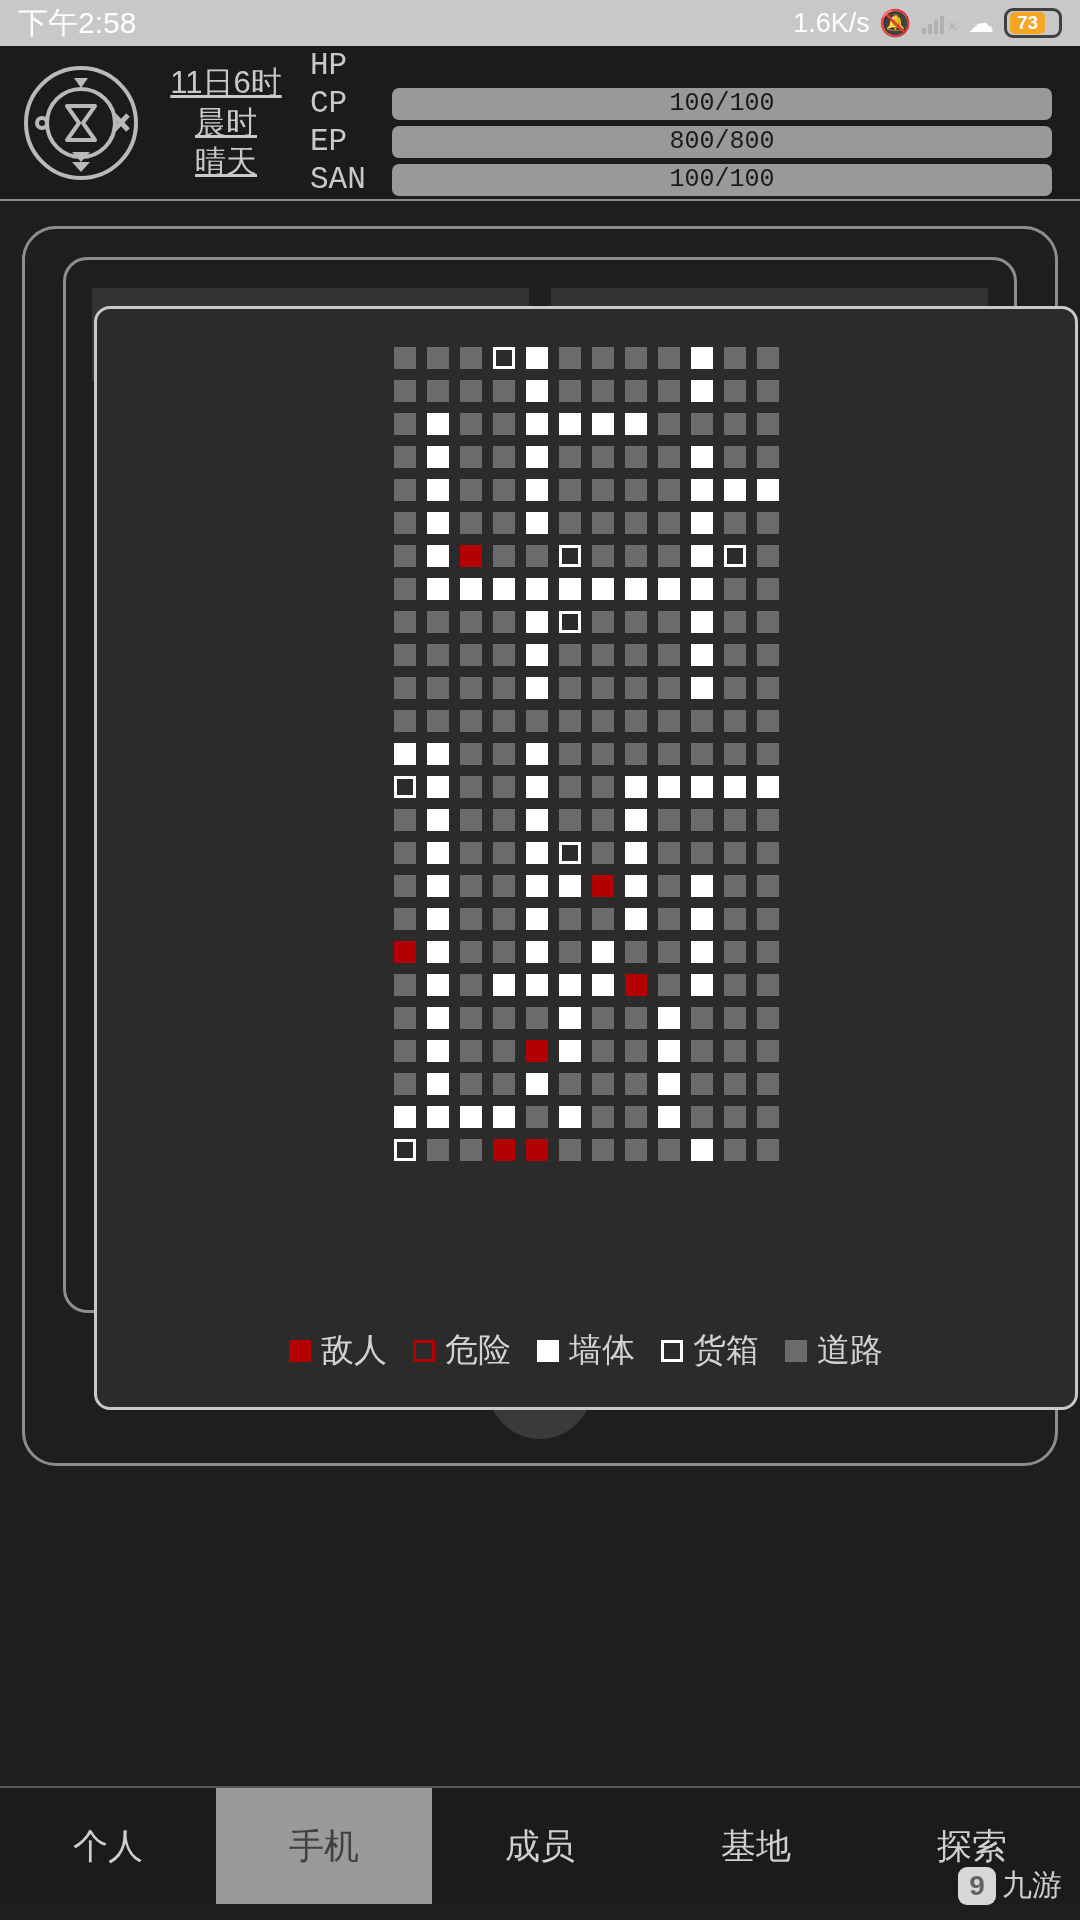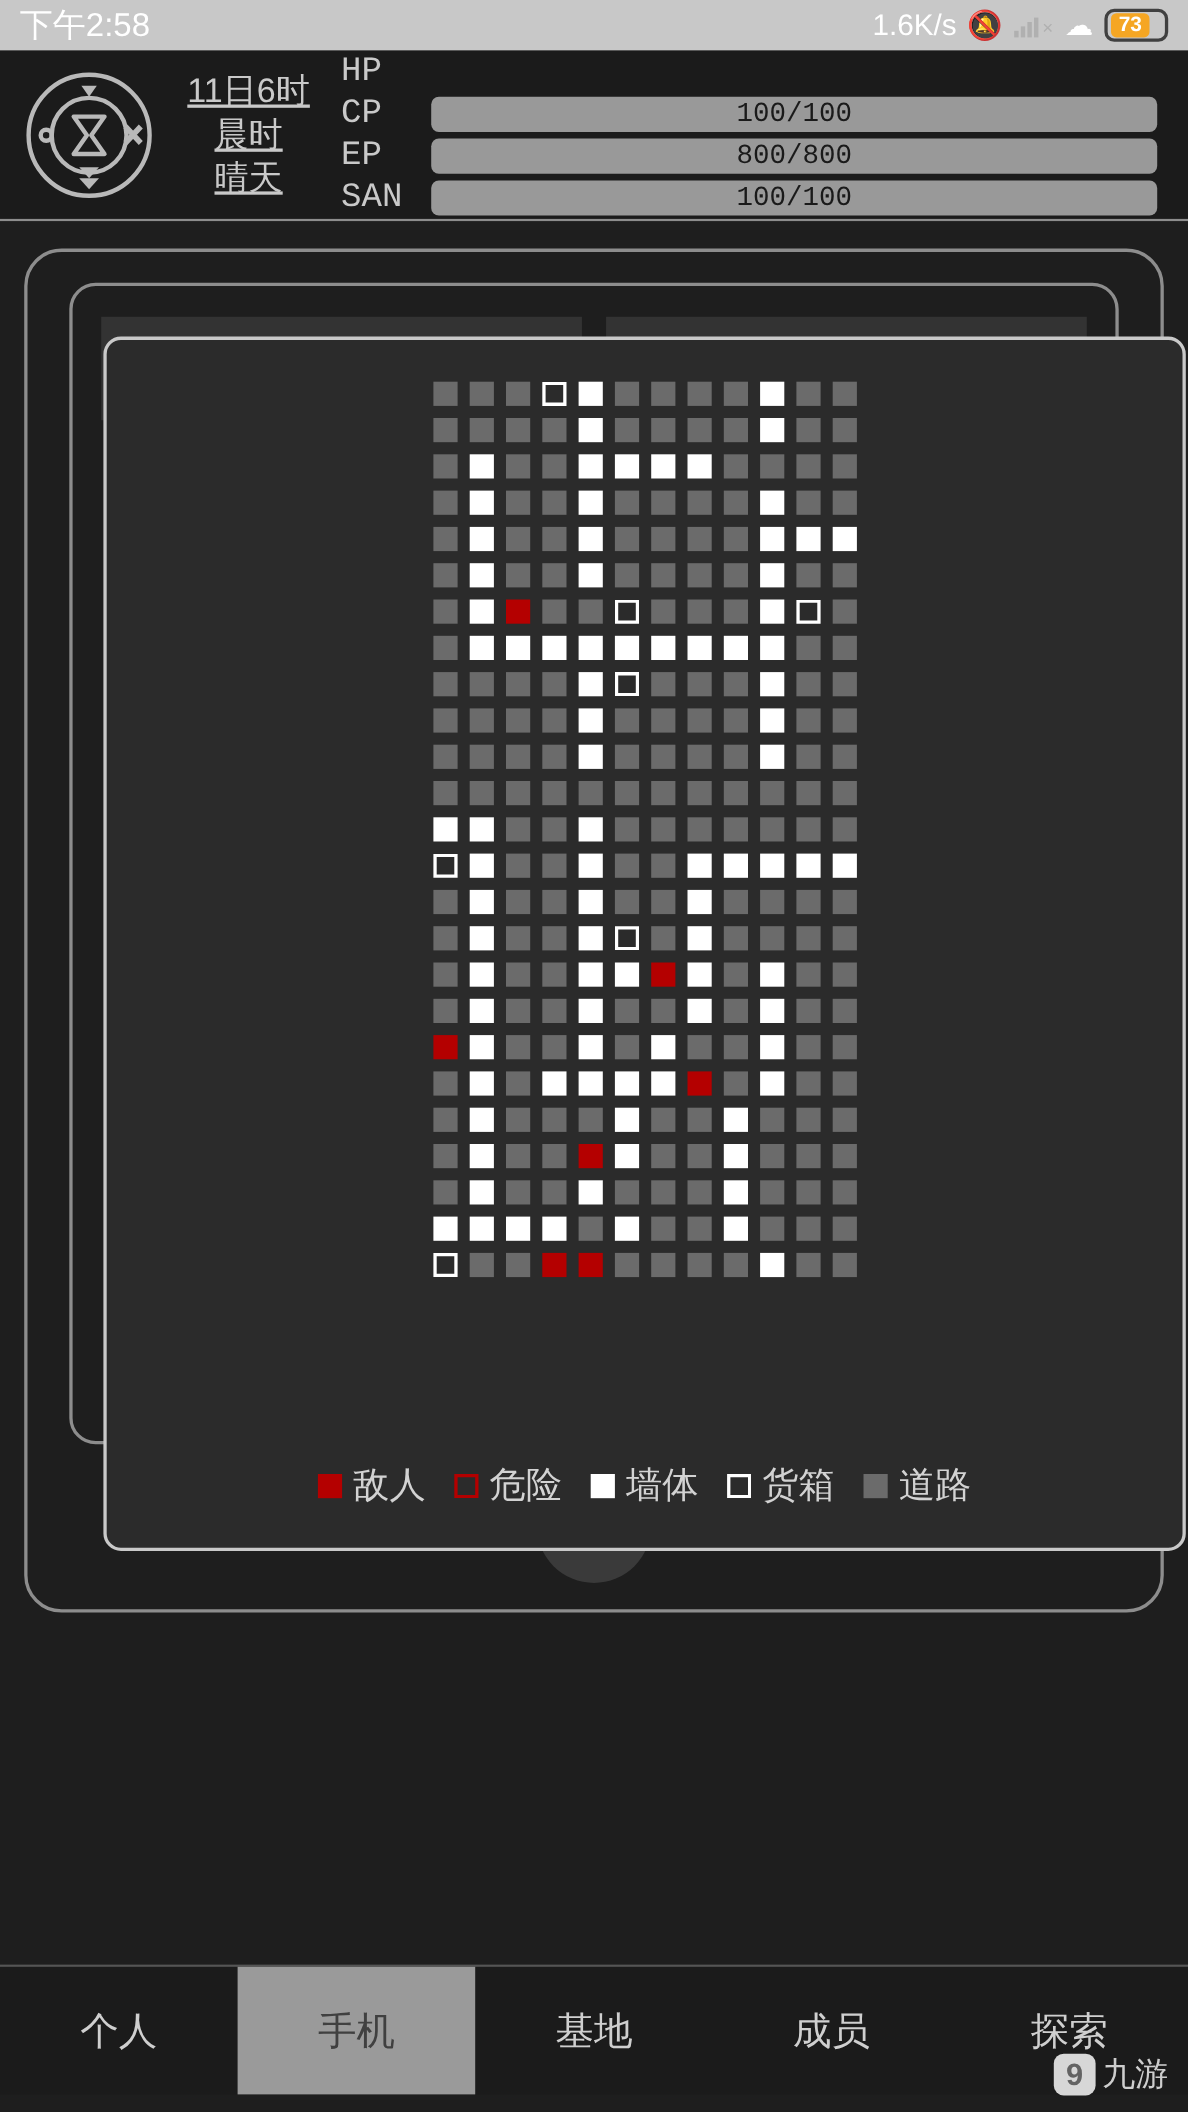--- a/index.html
+++ b/index.html
@@ -530,21 +530,21 @@
       <div class="leg">
         <span class="sw" style="background:#6b6b6b;"></span>
         <span class="lb">道路</span>
       </div>
     </div>
 </div>
 
 <div id="nav">
   <div class="navitem">个人</div>
   <div class="navitem active">手机</div>
+  <div class="navitem">成员</div>
   <div class="navitem">基地</div>
-  <div class="navitem">成员</div>
   <div class="navitem">探索</div>
 </div>
 
 <div id="wm">
   <span class="g">9</span>
   <span>九游</span>
 </div>
 
 </body></html>

